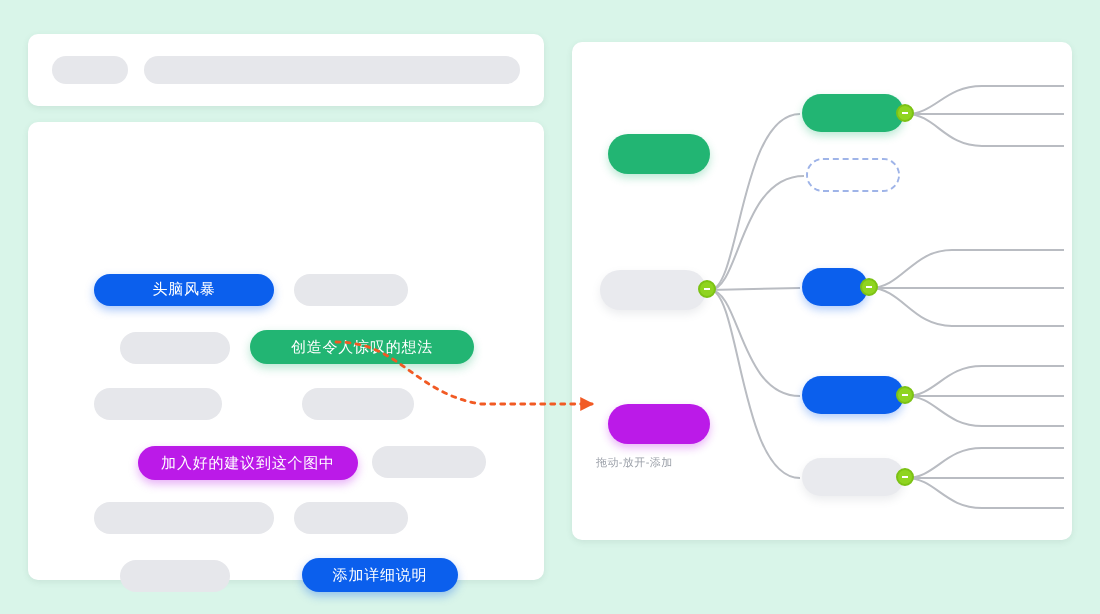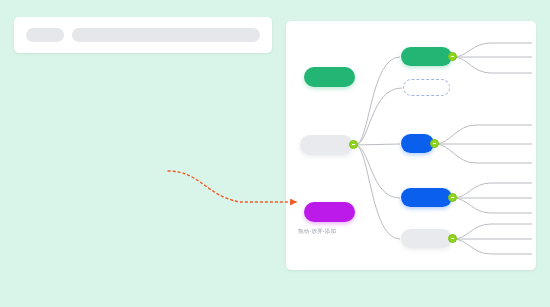--- a/index.html
+++ b/index.html
@@ -207,20 +207,41 @@
 
 <div id="stage">
 
   <div id="left-column">
 
     <div class="card" id="toolbar-card">
       <div class="ph" id="toolbar-ph-small"></div>
       <div class="ph" id="toolbar-ph-wide"></div>
     </div>
 
+    <div class="card" id="content-card">
+
+      <div class="pill pill-blue" id="lp-brainstorm">头脑风暴</div>
+      <div class="ph" id="lp-ph-1"></div>
+
+      <div class="ph" id="lp-ph-2"></div>
+      <div class="pill pill-green" id="lp-amazing">创造令人惊叹的想法</div>
+
+      <div class="ph" id="lp-ph-3"></div>
+      <div class="ph" id="lp-ph-4"></div>
+
+      <div class="pill pill-purple" id="lp-suggestion">加入好的建议到这个图中</div>
+      <div class="ph" id="lp-ph-5"></div>
+
+      <div class="ph" id="lp-ph-6"></div>
+      <div class="ph" id="lp-ph-7"></div>
+
+      <div class="ph" id="lp-ph-8"></div>
+      <div class="pill pill-blue" id="lp-detail">添加详细说明</div>
+
+    </div>
   </div>
 
   <div id="right-card">
 
     <svg id="map-svg" viewBox="0 0 250 249">
       <g fill="none" stroke="#b9bcc2" stroke-width="1">
 
         <path d="M69 124 C 84 124, 84 36, 114 36"></path>
 
         <path d="M69 124 C 84 124, 84 67, 116 67"></path>

